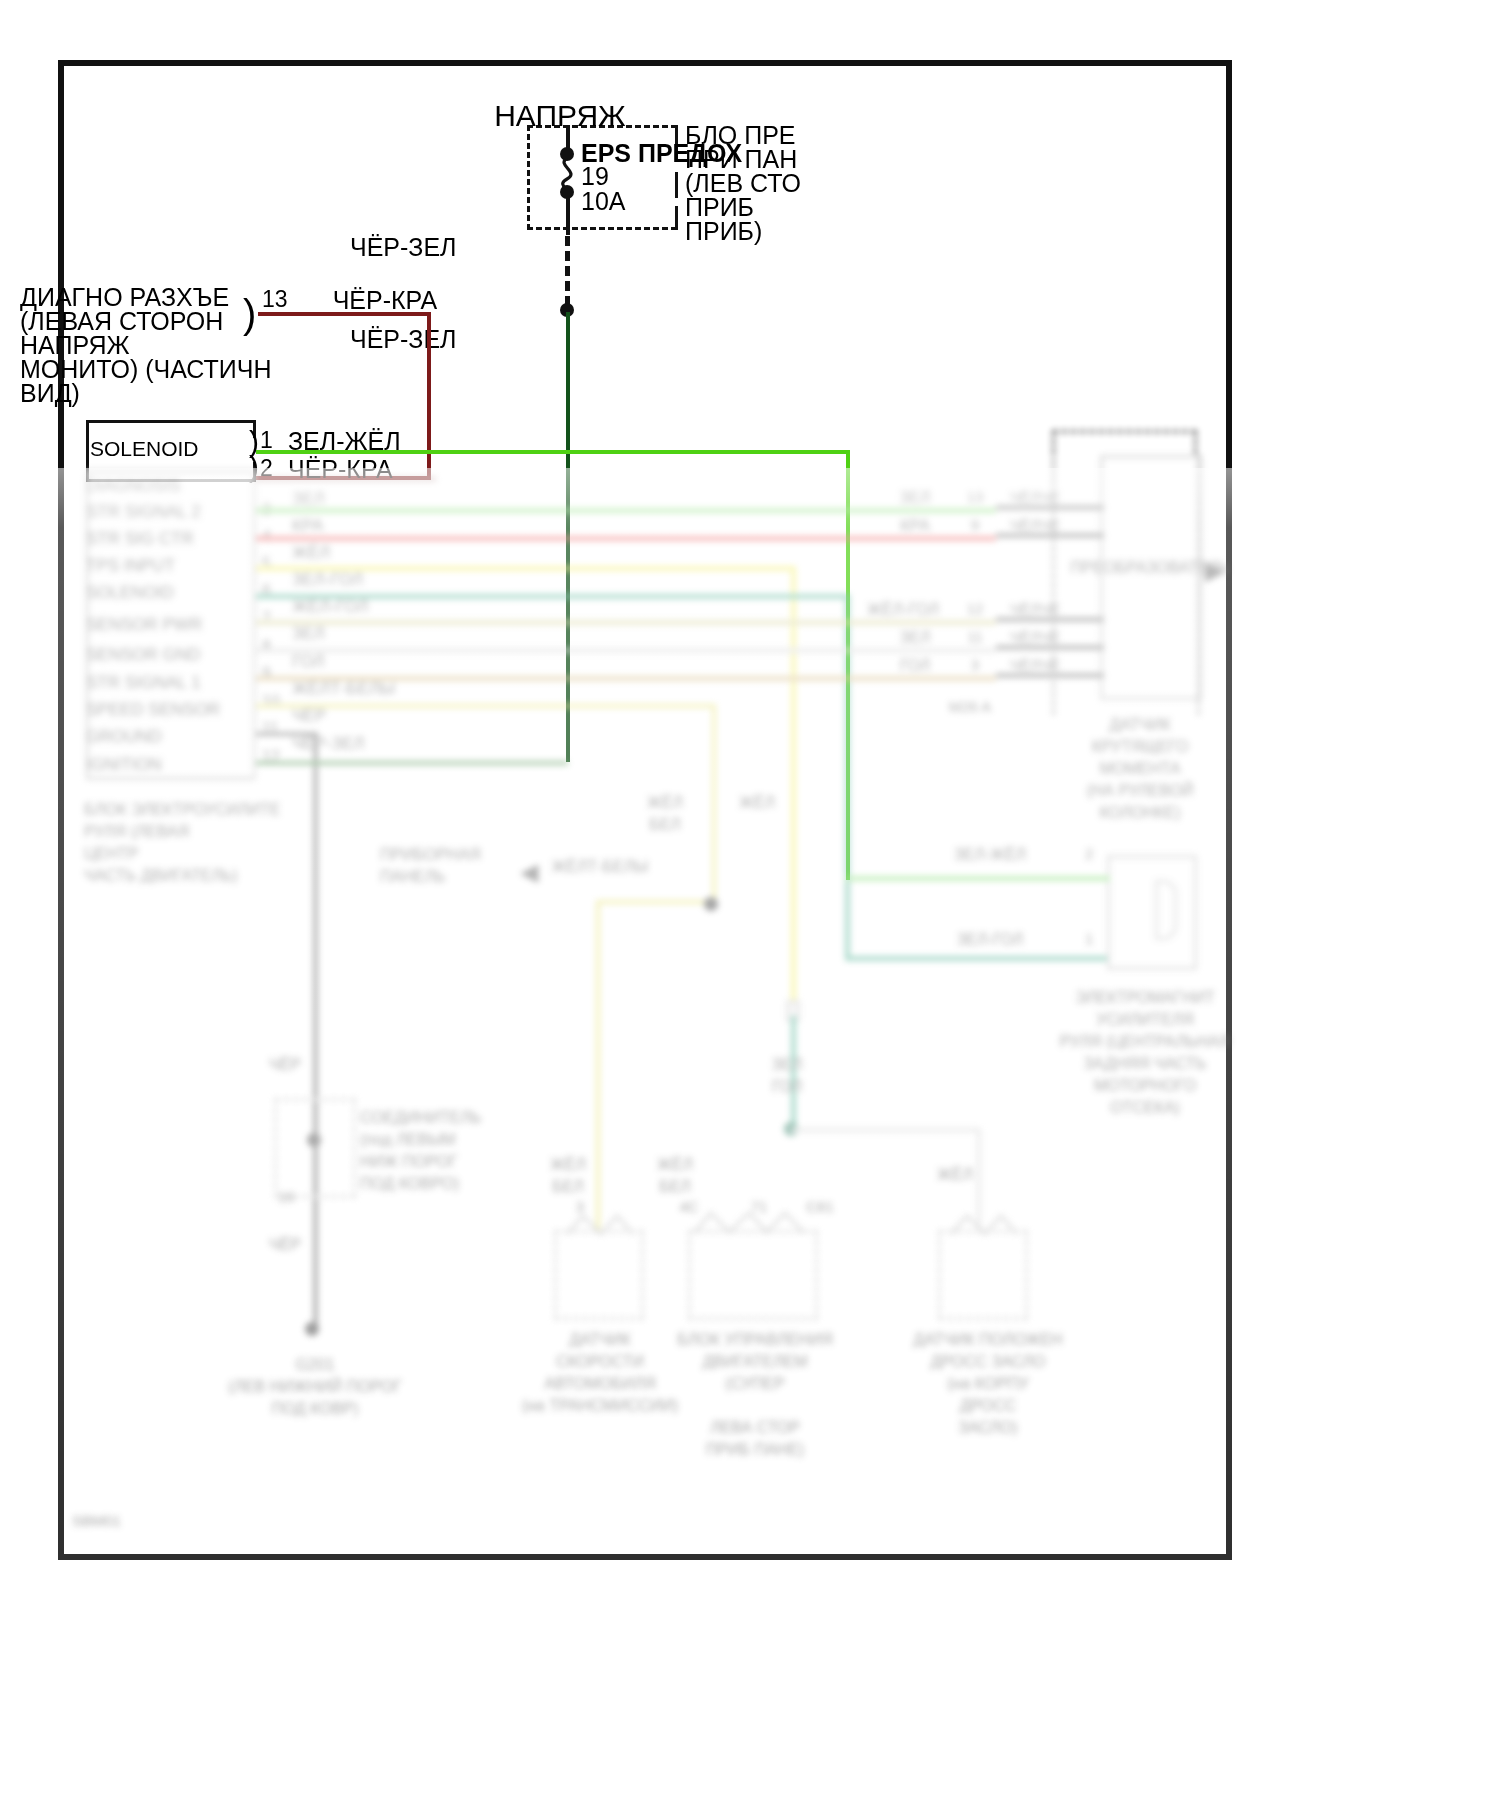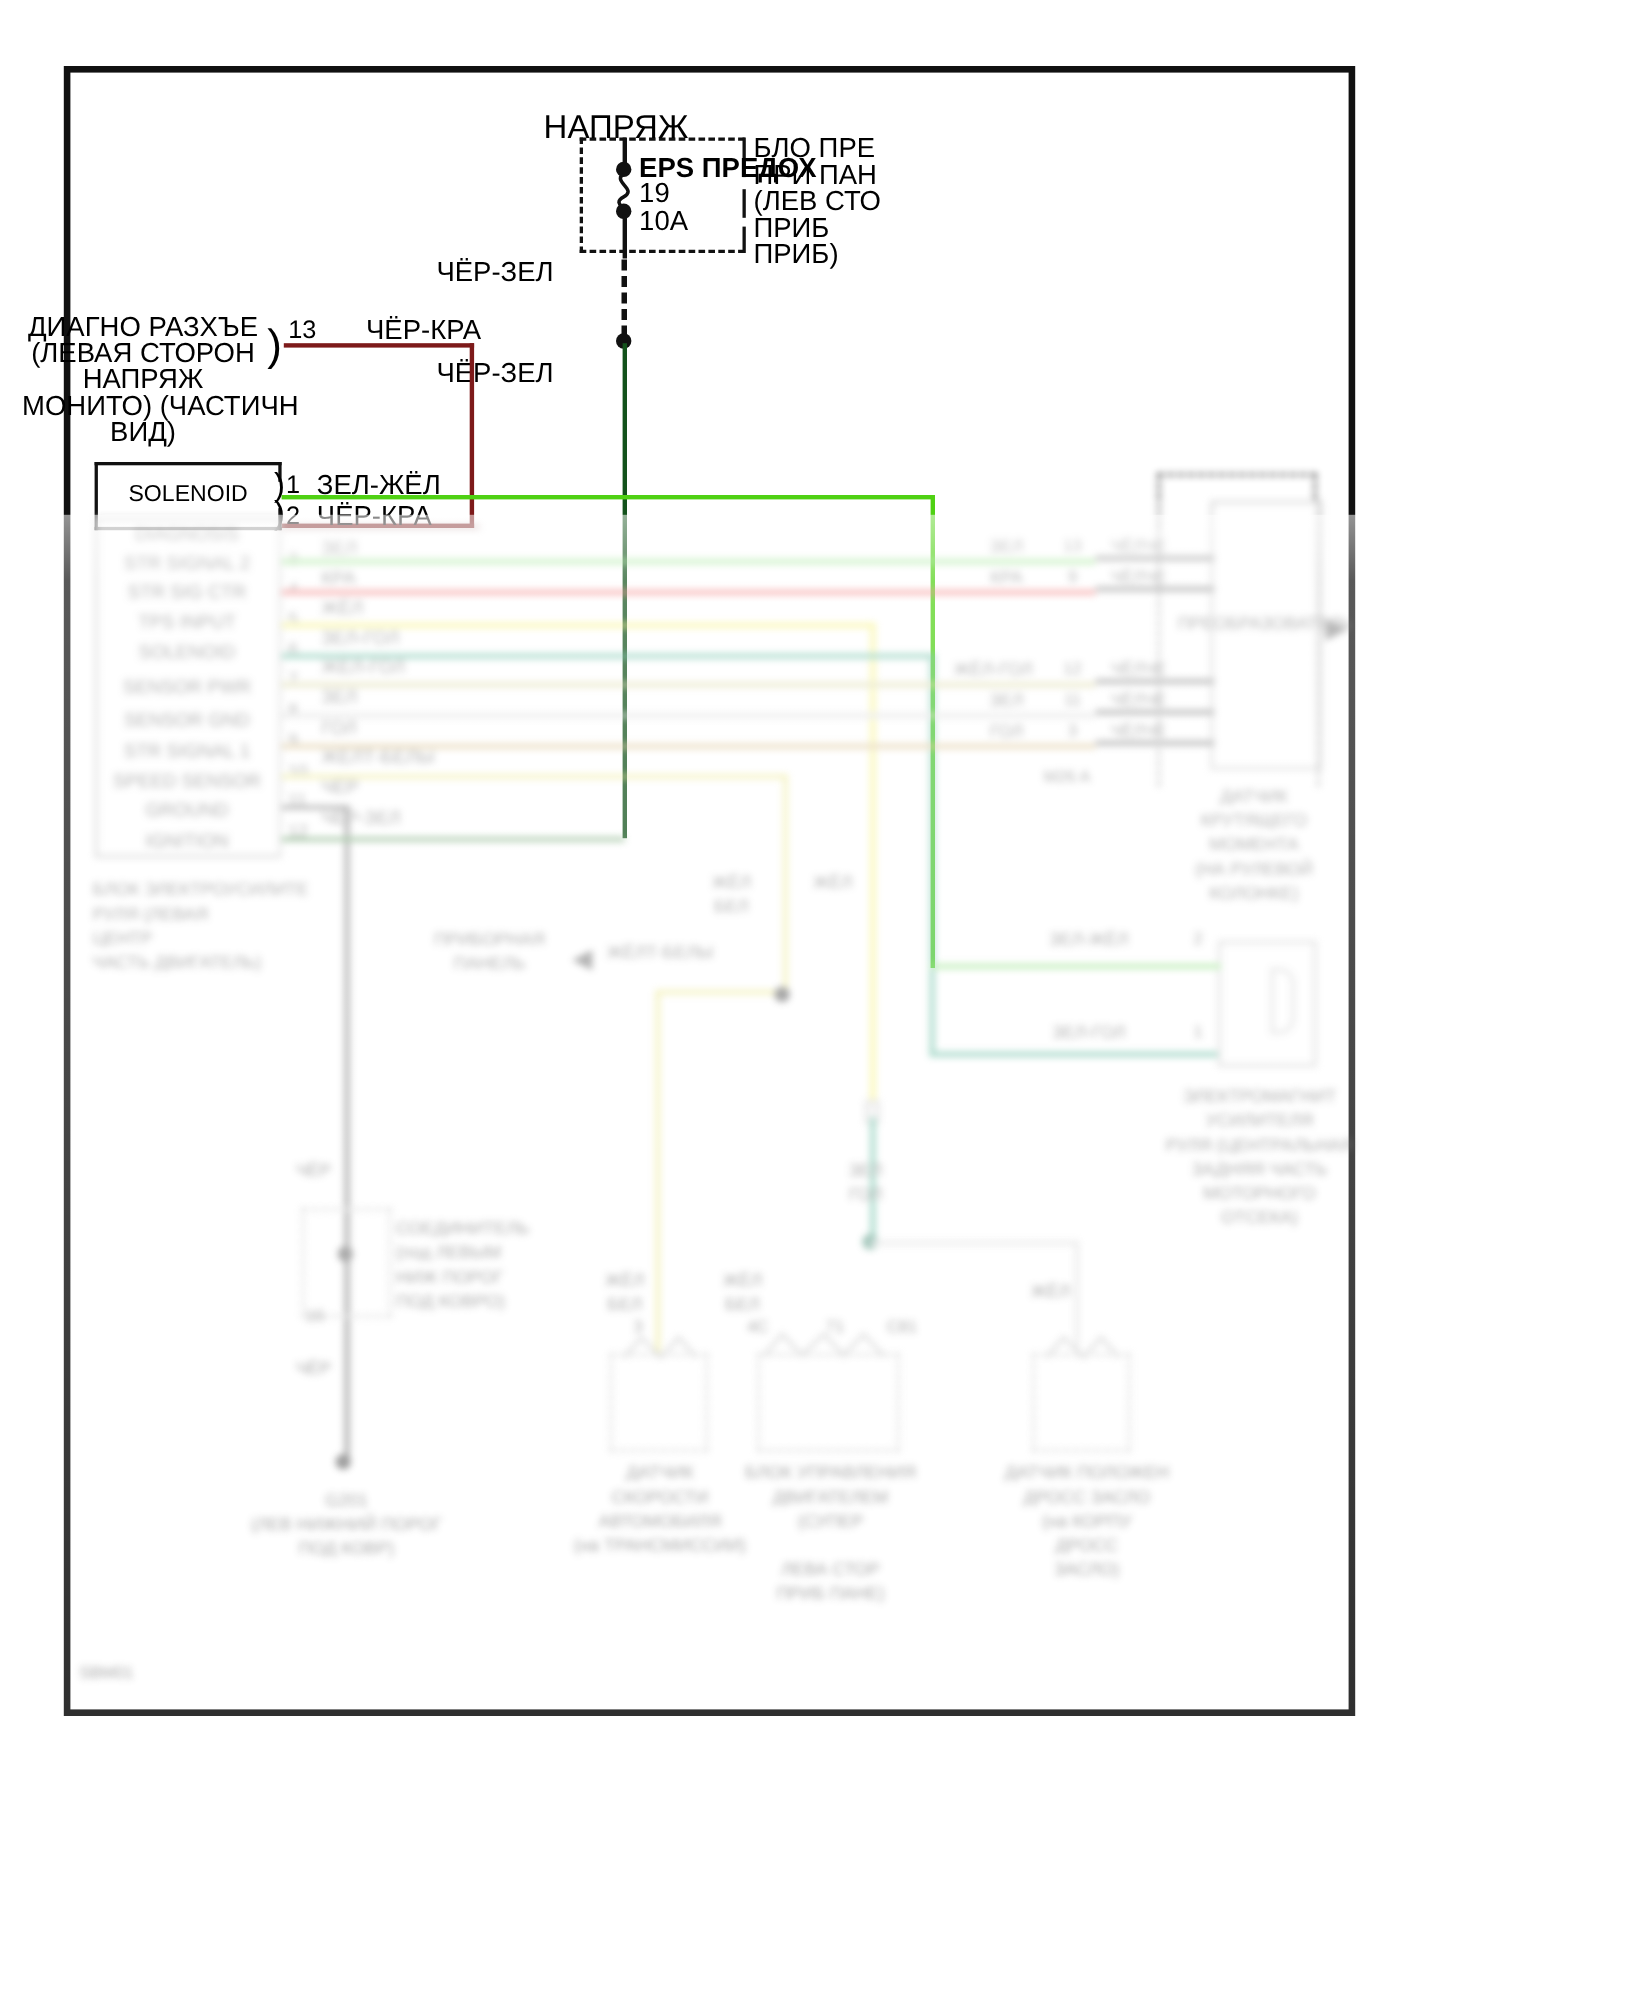--- a/index.html
+++ b/index.html
@@ -9,21 +9,21 @@
 
   
   .frame{position:absolute;left:58px;top:60px;width:1174px;height:1500px;
          border-left:6px solid #111;border-top:6px solid #111;
          border-right:6px solid #111;border-bottom:6px solid #111;
          box-sizing:border-box;background:#fff;}
 
   
   .lbl{position:absolute;color:#000;white-space:pre;line-height:1.18;}
   .c{text-align:center;}
-  .r{text-align:center;}
+  .r{text-align:left;}
   .l{text-align:left;}
   .wire{position:absolute;}
   .hw{height:4px;}
   .vw{width:4px;}
   .dot{position:absolute;width:14px;height:14px;border-radius:50%;background:#111;}
   .dashbox{position:absolute;border:3px dashed #111;box-sizing:border-box;}
   .box{position:absolute;border:3px solid #111;box-sizing:border-box;background:#fff;}
   .conn{position:absolute;color:#000;font-size:30px;line-height:1;}
 
   

